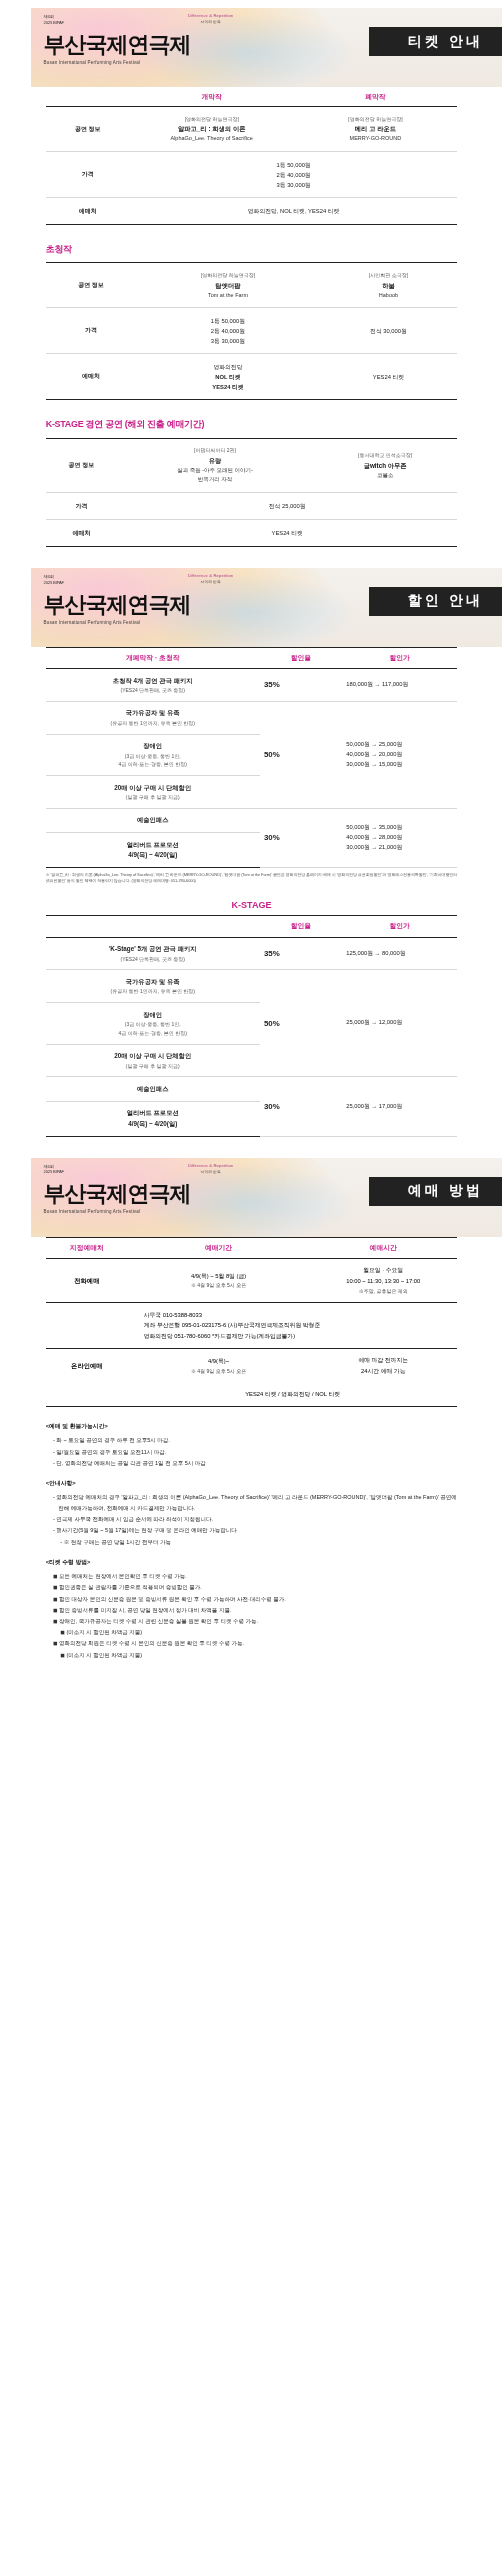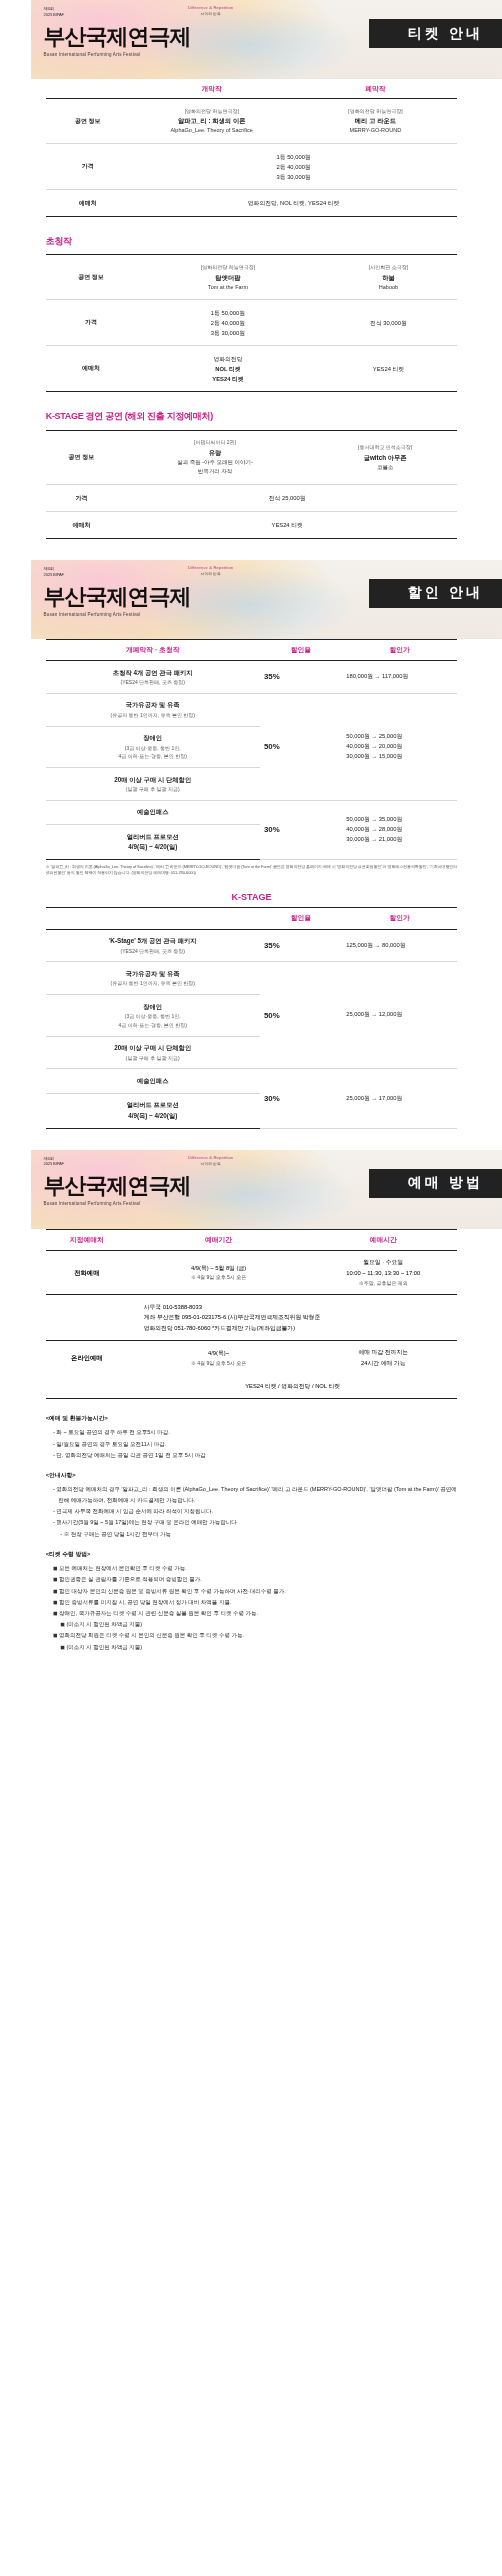--- a/index.html
+++ b/index.html
@@ -4,21 +4,21 @@
 <style>
   * { box-sizing: border-box; }
   body {
     margin: 0;
     background: #ffffff;
     font-family: "Liberation Sans", sans-serif;
     width: 503px;
   }
   .page {
     width: 441px;
-    margin: 0 auto;
+    margin: 8px auto;
     background: #fff;
   }
   
   .banner {
     position: relative;
     width: 503px;
     height: 79px;
     background: linear-gradient(180deg, #f4f1ec 0%, #efe9e2 100%);
     overflow: hidden;
   }
@@ -347,21 +347,21 @@
         <td class="cell">
           <span class="price-line">영화의전당</span>
           <span class="price-line bold">NOL 티켓</span>
           <span class="price-line bold">YES24 티켓</span>
         </td>
         <td class="cell">YES24 티켓</td>
       </tr>
     </tbody>
       </table>
 
-    <div class="section-title">K-STAGE 경연 공연 (해외 진출 지정예매처)</div>
+    <div class="section-title">K-STAGE 경연 공연 (해외 진출 예매기간)</div>
     <table class="info">
       <tbody>
           <tr>
         <td class="rowhead" style="border-top:1px solid #222;">공연 정보</td>
         <td class="cell" style="border-top:1px solid #222;">
           <span class="venue">[어댑터씨어터 2관]</span>
           <span class="title-kr">유랑</span>
           <span class="title-en">살과 죽음 -아주 오래된 이야기-</span>
           <span class="title-en">반쪽거리 자작</span>
         </td>

